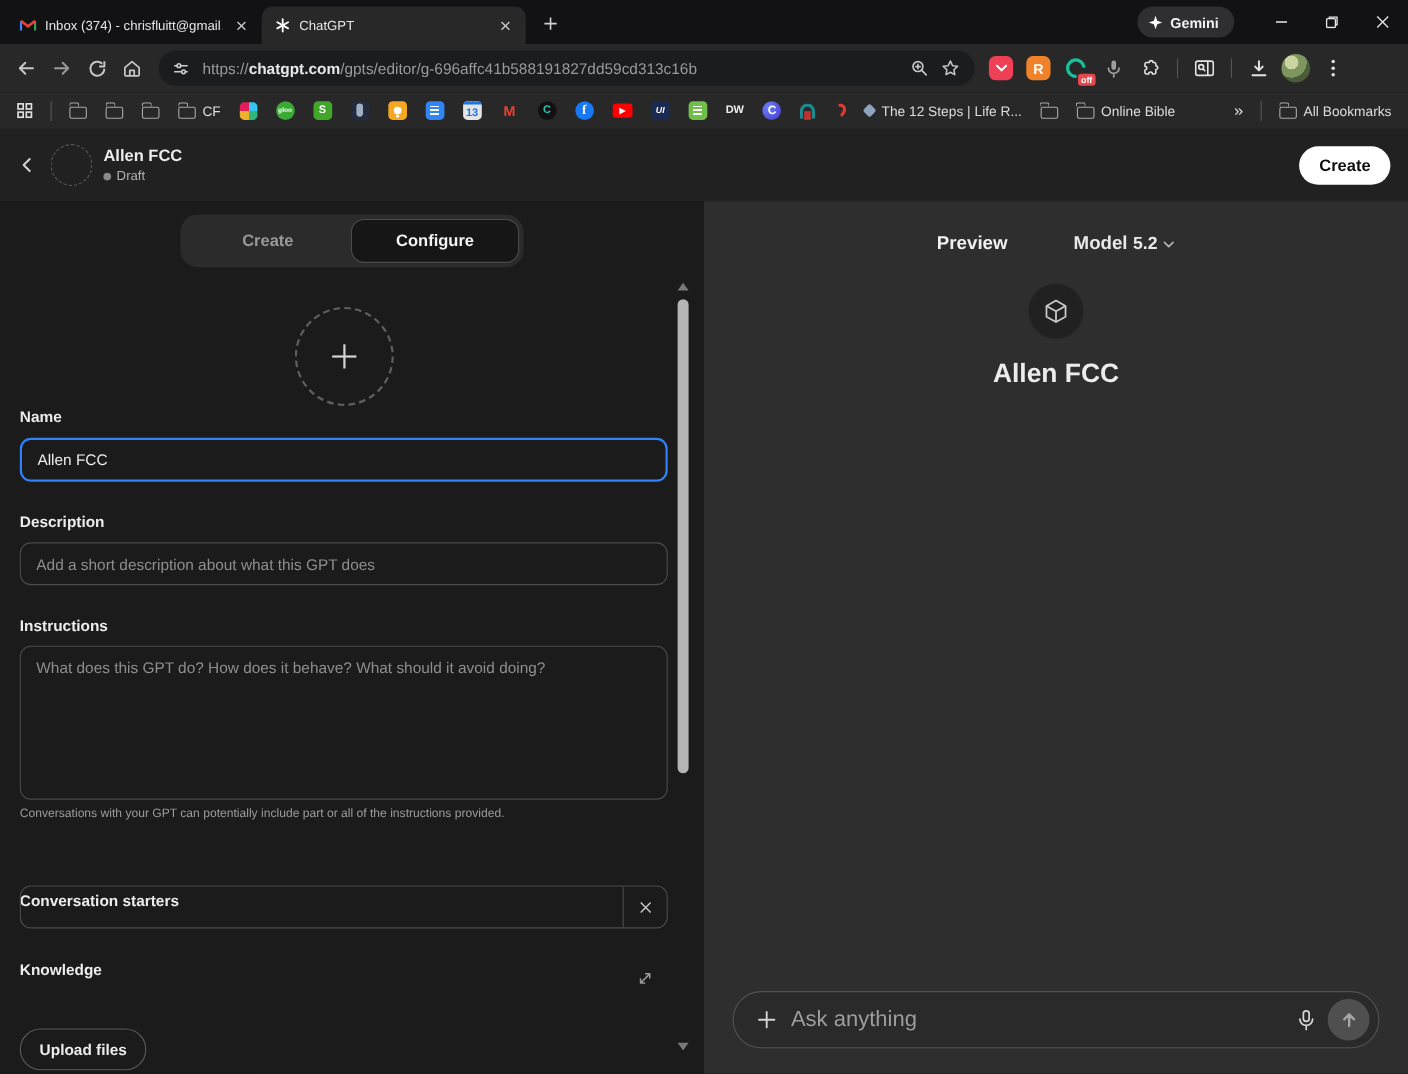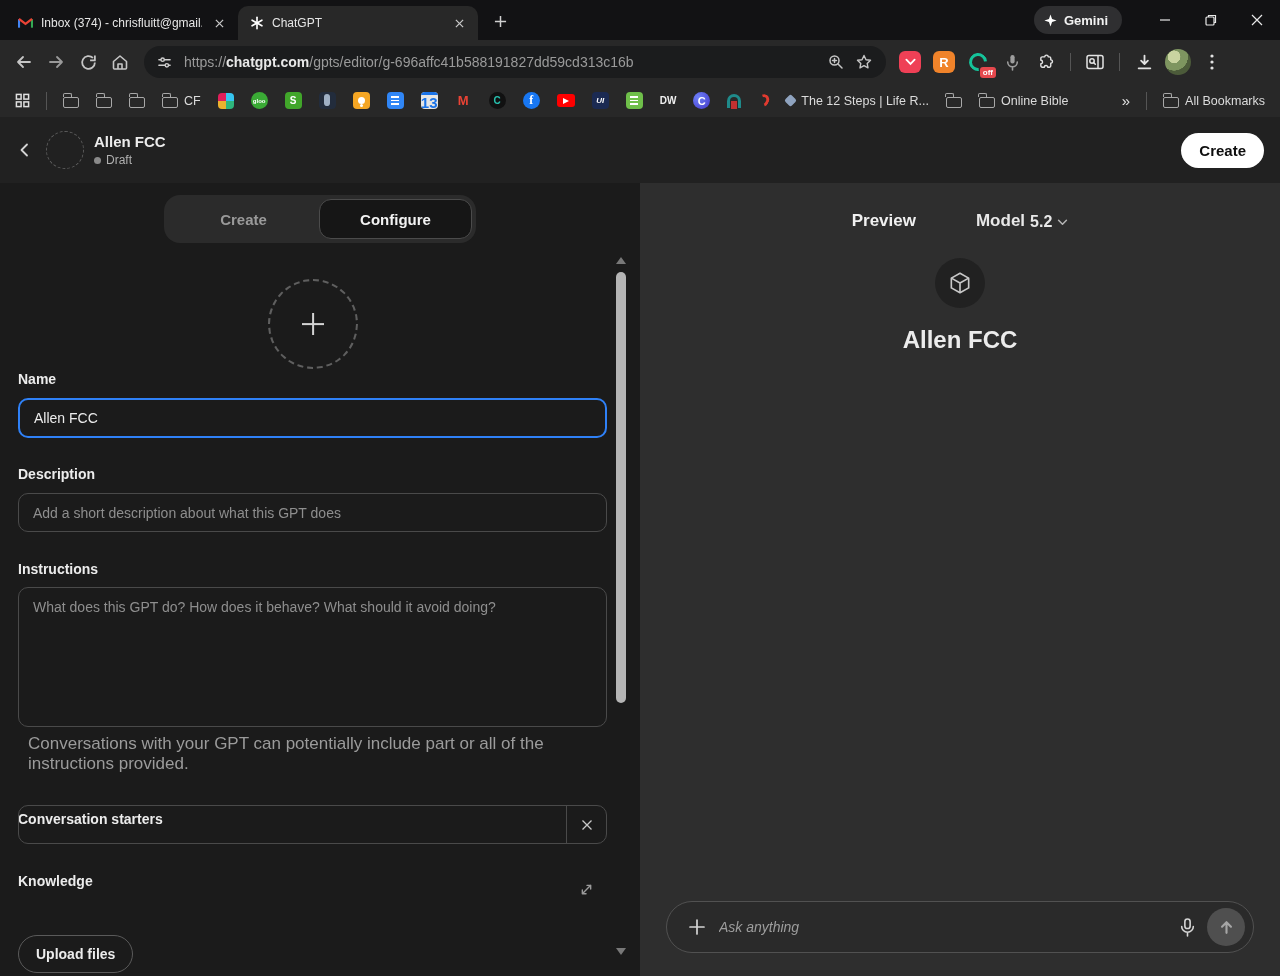--- a/index.html
+++ b/index.html
@@ -47,21 +47,21 @@
   .fav { width:17px; height:17px; border-radius:4px; display:flex; align-items:center; justify-content:center; font-weight:700; flex:none; }
   .fav-circle { border-radius:50%; }
   .slack-ic { width:16px; height:16px; border-radius:4px;
     background:conic-gradient(#36c5f0 0 25%, #2eb67d 0 50%, #ecb22e 0 75%, #e01e5a 0); }
   .yt-ic { width:18px; height:13px; background:#f00; border-radius:3px; position:relative; }
   .yt-ic::before { content:""; position:absolute; left:6.5px; top:3.5px; border-left:6px solid #fff;
     border-top:3px solid transparent; border-bottom:3px solid transparent; }
   .docs-lines { width:8px; height:9px; background:repeating-linear-gradient(#fff 0 1.5px, transparent 1.5px 3.5px); }
   .bulb-dot { width:7px; height:7px; background:#fff; border-radius:50%; box-shadow:0 5px 0 -2px #fff; }
   .statue-fig { width:4px; height:10px; background:#9fb0c5; border-radius:2px; box-shadow:0 -1px 0 1px #9fb0c5; }
-  .cal13 { background:#e5e5e5; color:#1a73e8; font-size:15px; position:relative; overflow:hidden;text-align:right; }
+  .cal13 { background:#e5e5e5; color:#1a73e8; font-size:10px; position:relative; overflow:hidden;text-align:right; }
   .cal13::before { content:""; position:absolute; top:0; left:0; right:0; height:3px; background:#1a73e8; }
   .arch-ic { width:14px; height:14px; border:3px solid #1f8a8a; border-bottom:none; border-radius:8px 8px 0 0; position:relative; }
   .arch-ic::after { content:""; position:absolute; left:1px; top:4px; width:6px; height:8px; background:#c23030; }
   .hook-ic { width:11px; height:13px; border:3.5px solid #e03a2f; border-radius:50%; border-left-color:transparent; border-bottom-color:transparent; transform:rotate(25deg); }
   .diamond { width:9px; height:9px; background:#8fa3bf; transform:rotate(45deg); border-radius:2px; }
   .bm-overflow { color:#e3e3e3; font-size:15px; }
 
   
   .gpt-header { position:relative; width:1280px; height:66px; background:#212121; display:flex; align-items:center; }
   .back-btn { width:34px; height:34px; margin-left:8px; display:flex; align-items:center; justify-content:center; color:#d4d4d4; }
@@ -86,21 +86,21 @@
   .seg-inactive { color:#9a9a9a; font-weight:600; }
   .seg-active { background:#161616; border:1px solid #4b4b4b; color:#f3f3f3; font-weight:700; }
 
   
   .avatar-plus { position:absolute; left:268px; top:96px; width:90px; height:90px; border:2px dashed #5f5f5f; border-radius:50%; }
   .avatar-plus::before, .avatar-plus::after { content:""; position:absolute; background:#d4d4d4; }
   .avatar-plus::before { left:50%; top:50%; width:22px; height:1.8px; transform:translate(-50%,-50%); }
   .avatar-plus::after { left:50%; top:50%; width:1.8px; height:22px; transform:translate(-50%,-50%); }
 
   .f-label { position:absolute; left:18px; font-size:14px; font-weight:700; color:#ececec; }
-  .f-note { position:absolute; left:18px; width:589px; font-size:17px; color:#9b9b9b;margin-left:10px; }
+  .f-note { position:absolute; left:18px; width:589px; font-size:11px; color:#9b9b9b; }
   .f-input { position:absolute; left:18px; width:589px; background:transparent; color:#ececec; font-size:14px;
     font-family:inherit; padding:0 14px; outline:none; }
   .f-input::placeholder, .f-area::placeholder { color:#8e8e8e; }
   .name-input { top:215px; height:40px; border:2px solid #2f81f7; border-radius:10px; }
   .desc-input { top:310px; height:39px; border:1px solid #4a4a4a; border-radius:10px; }
   .f-area { position:absolute; left:18px; top:404px; width:589px; height:140px; background:transparent; border:1px solid #4a4a4a;
     border-radius:10px; color:#ececec; font-size:14px; font-family:inherit; padding:11px 14px; resize:none; outline:none; }
   .expand-ic { position:absolute; left:580px; top:700px; color:#9a9a9a; }
   .starter-row { position:absolute; left:18px; top:622px; width:589px; height:39px; border:1px solid #4a4a4a; border-radius:10px;
     display:flex; align-items:stretch; }
@@ -122,21 +122,21 @@
   .model-word { font-size:17px; font-weight:600;text-align:right; }
   .model-ver { font-size:16px; font-weight:700; margin-top:3px; }
   .model-chev { color:#b5b5b5; margin-top:3px; }
   .cube-wrap { position:absolute; top:75px; left:295px; width:50px; height:50px; border-radius:50%; background:#212121;
     display:flex; align-items:center; justify-content:center; color:#c8c8c8; }
   .gpt-name { position:absolute; top:143px; left:0; width:640px; text-align:center; font-size:24px; font-weight:700; color:#ececec; }
 
   .composer { position:absolute; left:26px; top:718px; width:588px; height:52px; background:#2a2a2a; border:1px solid #515151;
     border-radius:26px; display:flex; align-items:center; padding:0 8px 0 14px; }
   .composer-plus { width:32px; height:32px; display:flex; align-items:center; justify-content:center; color:#d4d4d4; flex:none; }
-  .composer-input { flex:1; background:transparent; border:none; outline:none; color:#7dd3fc; font-size:14px; font-family:inherit; padding:0 6px;font-style:italic; }
+  .composer-input { flex:1; background:transparent; border:none; outline:none; color:#7dd3fc; font-size:20px; font-family:inherit; padding:0 6px; }
   .composer-input::placeholder { color:#9d9d9d; }
   .composer-mic { width:32px; height:32px; display:flex; align-items:center; justify-content:center; color:#d6d6d6; flex:none; }
   .send-btn { width:38px; height:38px; border-radius:50%; background:#4f4f4f; border:none; display:flex; align-items:center;
     justify-content:center; color:#a6a6a6; flex:none; margin-left:4px; }
 
   svg { display:block; }
 </style>
 </head>
 <body>
 

